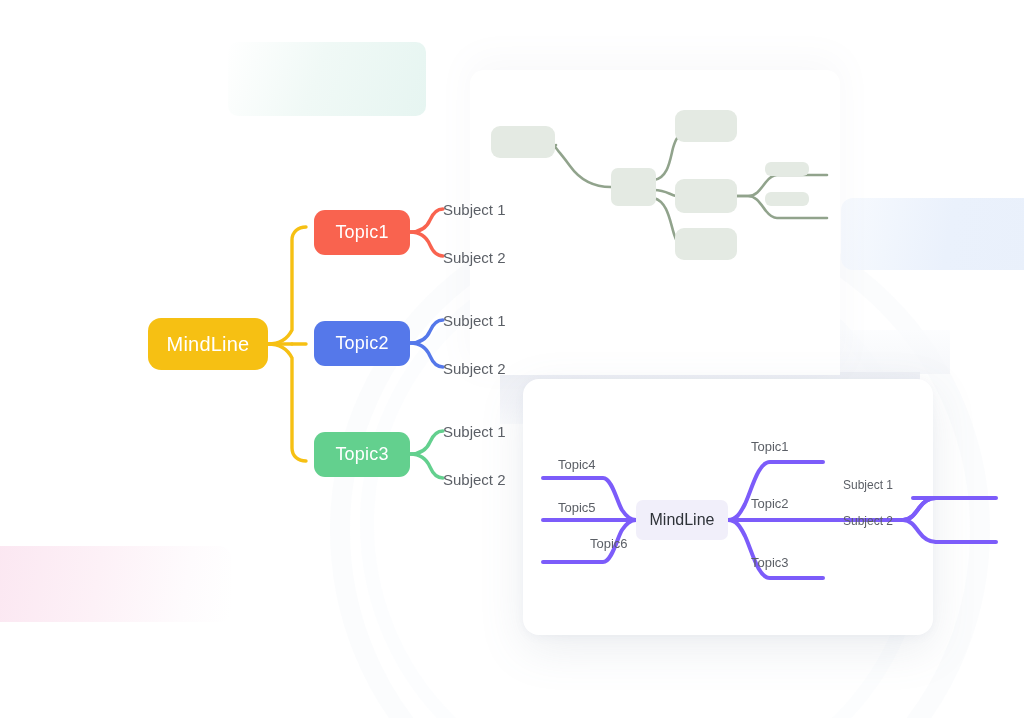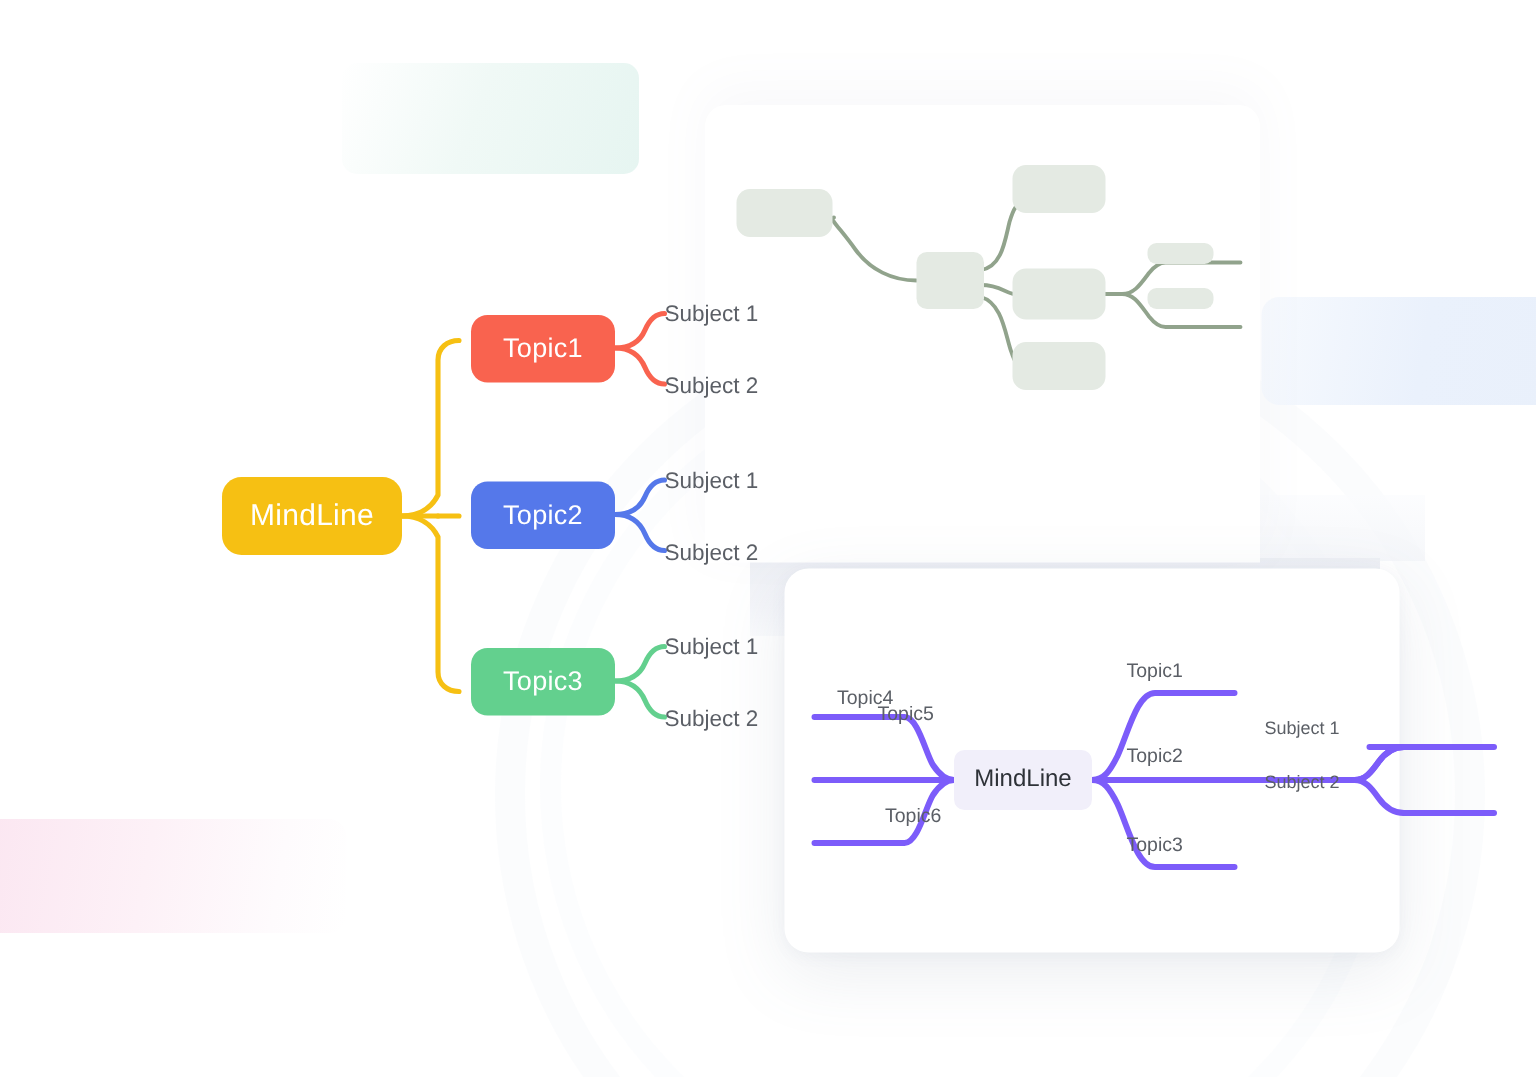--- a/index.html
+++ b/index.html
@@ -210,21 +210,21 @@
     </g>
     <g fill="none" stroke="#7c5cfa" stroke-width="4" stroke-linecap="round">
       <path d="M936,498 L996,498"></path>
       <path d="M936,542 L996,542"></path>
     </g>
   </svg>
 
   <div id="card-root">MindLine</div>
 
   <div class="card-label" style="left:558px;top:457px;">Topic4</div>
-  <div class="card-label" style="left:558px;top:468px;margin-left:27px;">Topic5</div>
+  <div class="card-label" style="left:558px;top:500px;">Topic5</div>
   <div class="card-label" style="left:590px;top:536px;">Topic6</div>
 
   <div class="card-label" style="left:751px;top:439px;">Topic1</div>
   <div class="card-label" style="left:751px;top:496px;">Topic2</div>
   <div class="card-label" style="left:751px;top:555px;">Topic3</div>
 
   <div class="card-label sub" style="left:843px;top:478px;">Subject 1</div>
   <div class="card-label sub" style="left:843px;top:514px;">Subject 2</div>
 
 </div>

